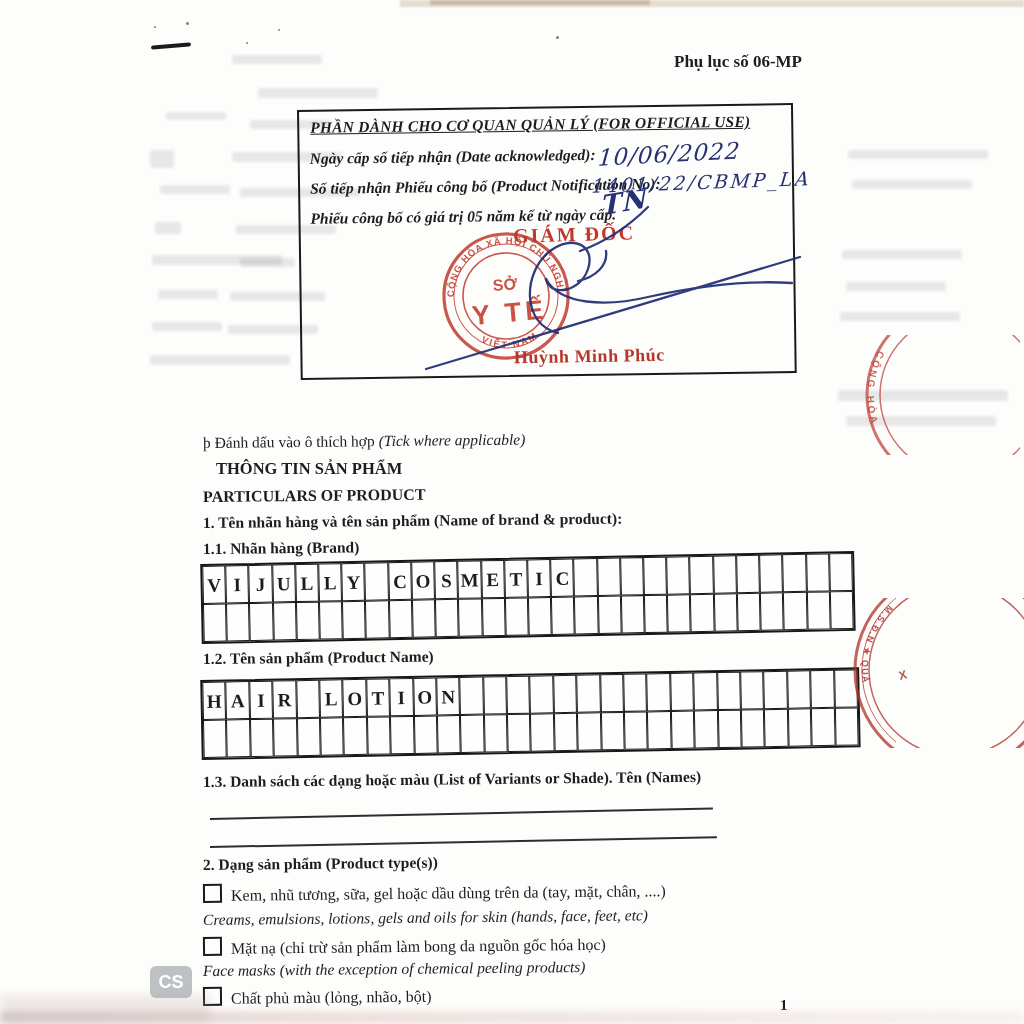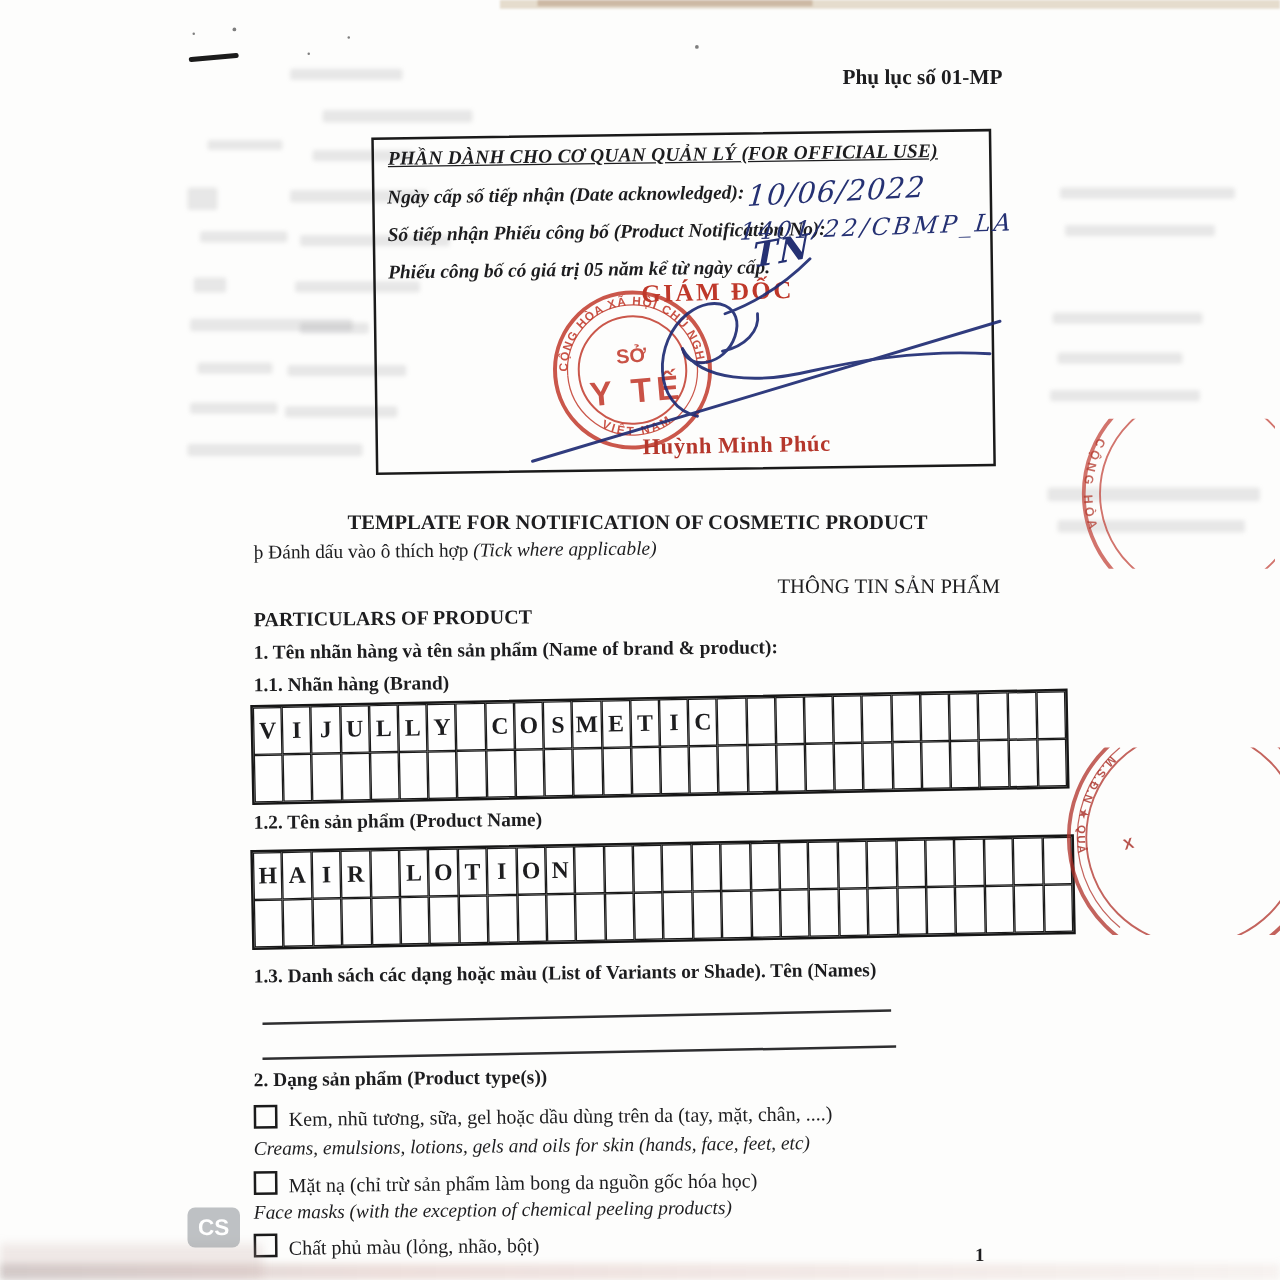--- a/index.html
+++ b/index.html
@@ -40,21 +40,21 @@
   .signer{left:514px;top:346px;font-size:18px;font-weight:bold;color:#b5372c;z-index:18;
           letter-spacing:.5px;transform:rotate(-1deg);}
   .stampsvg{left:428px;top:220px;z-index:15;}
   .sigsvg{left:410px;top:185px;z-index:20;pointer-events:none;}
 
   
   .title-vi{left:200px;top:381px;width:620px;text-align:center;font-size:17.5px;font-weight:bold;letter-spacing:.4px;}
   .title-en{left:200px;top:408px;width:620px;text-align:center;font-size:16.5px;font-weight:bold;}
   .ticknote{left:203px;top:434px;font-size:15.5px;}
   .ticknote .it{font-style:italic;}
-  .info-vi{left:200px;top:459px;width:600px;text-align:right;font-size:16.5px;font-weight:normal;}
+  .info-vi{left:216px;top:459px;width:600px;text-align:left;font-size:16.5px;font-weight:bold;}
   .info-en{left:203px;top:488px;font-size:16px;font-weight:bold;}
   .lbl{font-size:15.5px;font-weight:bold;}
   .s1{left:203px;top:514px;} .s11{left:203px;top:540px;}
   .s12{left:203px;top:650px;} .s13{left:203px;top:773px;}
   .s2{left:203px;top:856px;}
 
   
   .lgrid{display:grid;grid-template-columns:repeat(28,1fr);grid-auto-rows:38px;
          border:2px solid #161616;z-index:10;background:rgba(255,255,255,.6);}
   .grid1{left:201px;top:564px;width:650px;transform:rotate(-1.15deg);transform-origin:0 50%;}
@@ -120,21 +120,21 @@
       <div class="abs ghost" style="left: 842px; top: 250px; width: 120px; height: 9px;"></div>
       <div class="abs ghost" style="left: 846px; top: 282px; width: 100px; height: 9px;"></div>
       <div class="abs ghost" style="left: 840px; top: 312px; width: 120px; height: 9px;"></div>
       <div class="abs dot" style="left: 186px; top: 22px; width: 3px; height: 3px;"></div>
       <div class="abs dot" style="left: 154px; top: 26px; width: 2px; height: 2px;"></div>
       <div class="abs dot" style="left: 246px; top: 42px; width: 2px; height: 2px;"></div>
       <div class="abs dot" style="left: 278px; top: 29px; width: 2px; height: 2px;"></div>
       <div class="abs dot" style="left: 556px; top: 36px; width: 3px; height: 3px;"></div>
     </div>
 
-  <div class="abs appendix">Phụ lục số 01-MP</div>
+  <div class="abs appendix">Phụ lục số 06-MP</div>
 
   <div class="abs obox">
     <div class="abs obox-heading">PHẦN DÀNH CHO CƠ QUAN QUẢN LÝ (FOR OFFICIAL USE)</div>
     <div class="abs obox-line" style="top:38px;">Ngày cấp số tiếp nhận (Date acknowledged):</div>
     <div class="abs obox-line" style="top:68px;">Số tiếp nhận Phiếu công bố (Product Notification No):</div>
     <div class="abs obox-line" style="top:98px;">Phiếu công bố có giá trị 05 năm kể từ ngày cấp.</div>
   </div>
 
   <div class="abs hand hw-date">10/06/2022</div>
   <div class="abs hand hw-no">1401/22/CBMP_LA</div>
@@ -162,21 +162,20 @@
       <path d="M 16 184 C 110 157, 300 98, 390 72"></path>
       <path d="M 148 148 C 112 140, 112 88, 140 66 C 162 49, 186 60, 178 84 C 170 108, 140 112, 136 94"></path>
       <path d="M 136 94 C 150 120, 196 122, 238 112 C 300 98, 350 96, 382 98"></path>
       <path d="M 168 96 C 186 92, 198 80, 196 66"></path>
       <path d="M 238 22 C 216 44, 192 58, 170 66"></path>
     </g>
   </svg>
 
   <div class="abs signer">Huỳnh Minh Phúc</div>
 
-  <div class="abs title-en">TEMPLATE FOR NOTIFICATION OF COSMETIC PRODUCT</div>
   <div class="abs ticknote tilt"><span>þ Đánh dấu vào ô thích hợp </span><span class="it">(Tick where applicable)</span></div>
   <div class="abs info-vi">THÔNG TIN SẢN PHẨM</div>
   <div class="abs info-en tilt">PARTICULARS OF PRODUCT</div>
 
   <div class="abs lbl s1 tilt">1. Tên nhãn hàng và tên sản phẩm (Name of brand &amp; product):</div>
   <div class="abs lbl s11 tilt">1.1. Nhãn hàng (Brand)</div>
   <div class="abs lgrid grid1">
       <div class="gcell">V</div>
       <div class="gcell">I</div>
       <div class="gcell">J</div>

